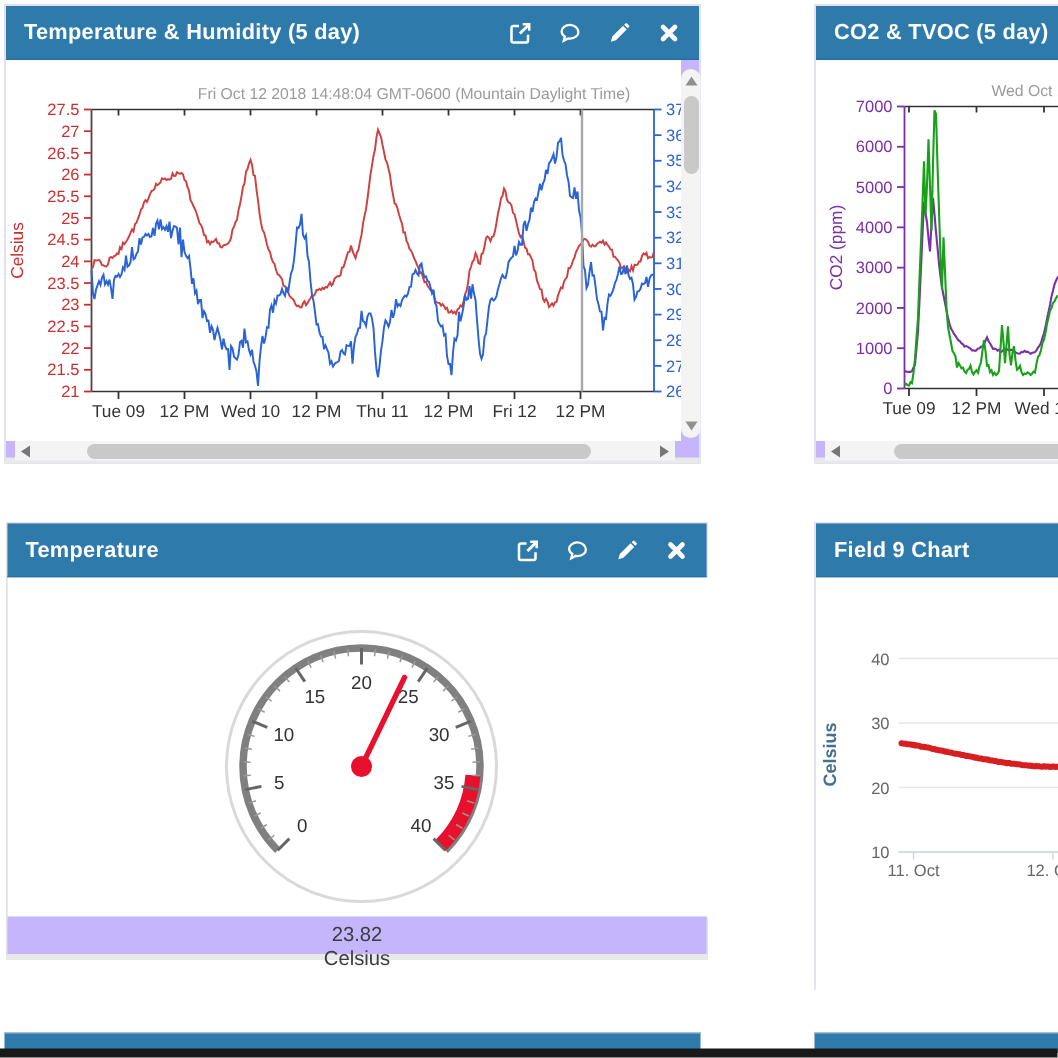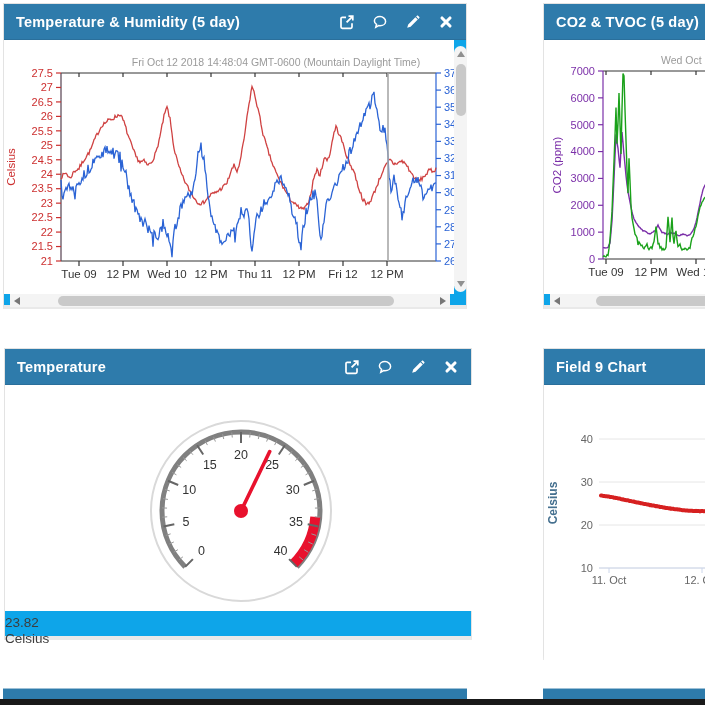--- a/index.html
+++ b/index.html
@@ -1,37 +1,37 @@
 <!DOCTYPE html>
 <html><head>
 <meta charset="utf-8">
 <style>
   html,body{margin:0;padding:0;width:705px;height:705px;overflow:hidden;background:#fff;
     font-family:"Liberation Sans",sans-serif;}
-  .panel{position:absolute;background:#0ea5e9;border:1px solid #e3e3e3;border-bottom:4px solid #e9e9e9;
+  .panel{position:absolute;background:#c4b5fd;border:1px solid #e3e3e3;border-bottom:4px solid #e9e9e9;
     box-sizing:border-box;}
   .phead{position:absolute;left:0;top:0;right:0;height:36px;background:#2e7bab;display:flex;
     align-items:center;padding:0 12px;box-sizing:border-box;border-bottom:1px solid #2a6f9b;}
   .ptitle{color:#fff;font-weight:bold;font-size:14.5px;letter-spacing:.2px;white-space:nowrap;}
   .hicons{margin-left:auto;display:flex;align-items:center;}
   .hicon{width:16px;height:16px;margin-left:17px;cursor:pointer;display:inline-block;}
   .hicon svg{display:block;}
   .chart{position:absolute;background:#fff;}
   .ctitle{font-size:10.5px;fill:#9a9a9a;font-family:"Liberation Sans",sans-serif;}
   
   .vsb{position:absolute;width:13px;background:#f4f4f4;border-radius:7px;}
   .hsb{position:absolute;height:13px;background:#f4f4f4;}
   .vsb-thumb{position:absolute;left:1.5px;width:10px;background:#c9c9c9;border-radius:5px;}
   .hsb-thumb{position:absolute;top:1.5px;height:10px;background:#c9c9c9;border-radius:5px;}
   .tri{position:absolute;width:0;height:0;}
   .tri-up{left:2.5px;border-left:4px solid transparent;border-right:4px solid transparent;border-bottom:6px solid #909090;}
   .tri-down{left:2.5px;border-left:4px solid transparent;border-right:4px solid transparent;border-top:6px solid #909090;}
   .tri-left{top:2.5px;border-top:4px solid transparent;border-bottom:4px solid transparent;border-right:6px solid #777;}
   .tri-right{top:2.5px;border-top:4px solid transparent;border-bottom:4px solid transparent;border-left:6px solid #777;}
-  .gauge-value{position:absolute;width:100%;color:#3d3d3d;font-size:13.5px;}
+  .gauge-value{position:absolute;width:100%;text-align:center;color:#3d3d3d;font-size:13.5px;}
   .stub-header{position:absolute;height:13px;background:#2e7bab;border-top:1px solid #9dc0d6;}
   .bottom-black{position:absolute;left:0;top:699px;width:705px;height:6px;background:#191919;z-index:9;}
 </style>
 </head>
 <body>
 
 <div class="panel" style="left:3px;top:3px;width:464px;height:306px;">
   <div class="phead">
     <span class="ptitle">Temperature &amp; Humidity (5 day)</span>
     <span class="hicons">

